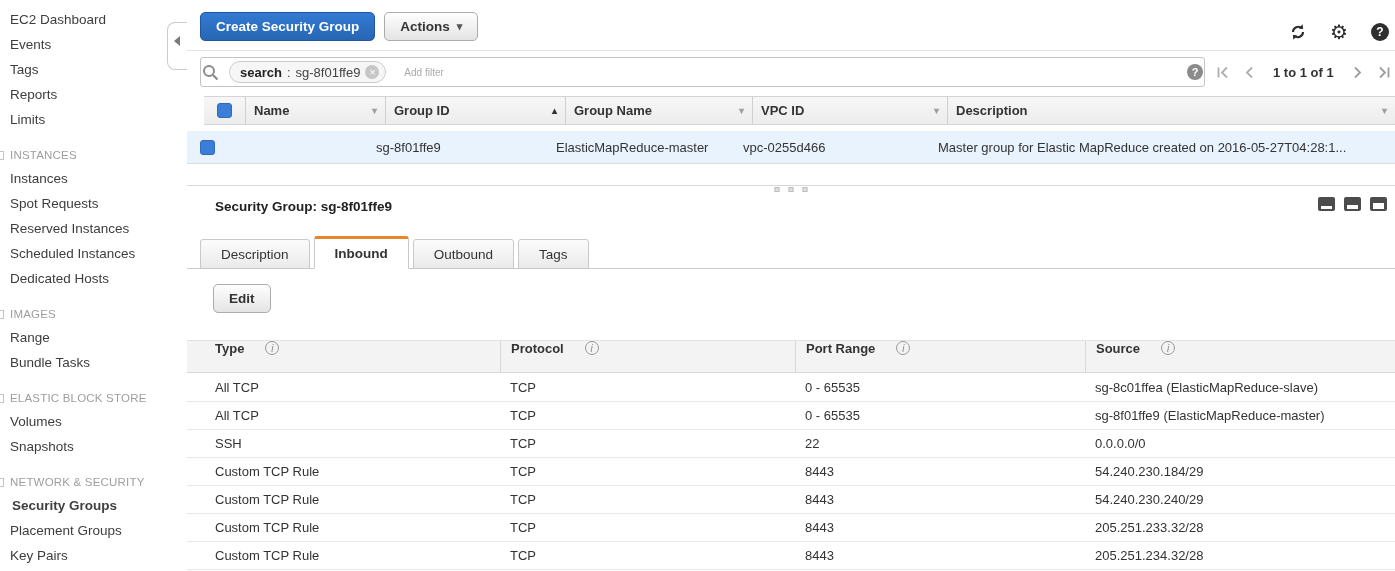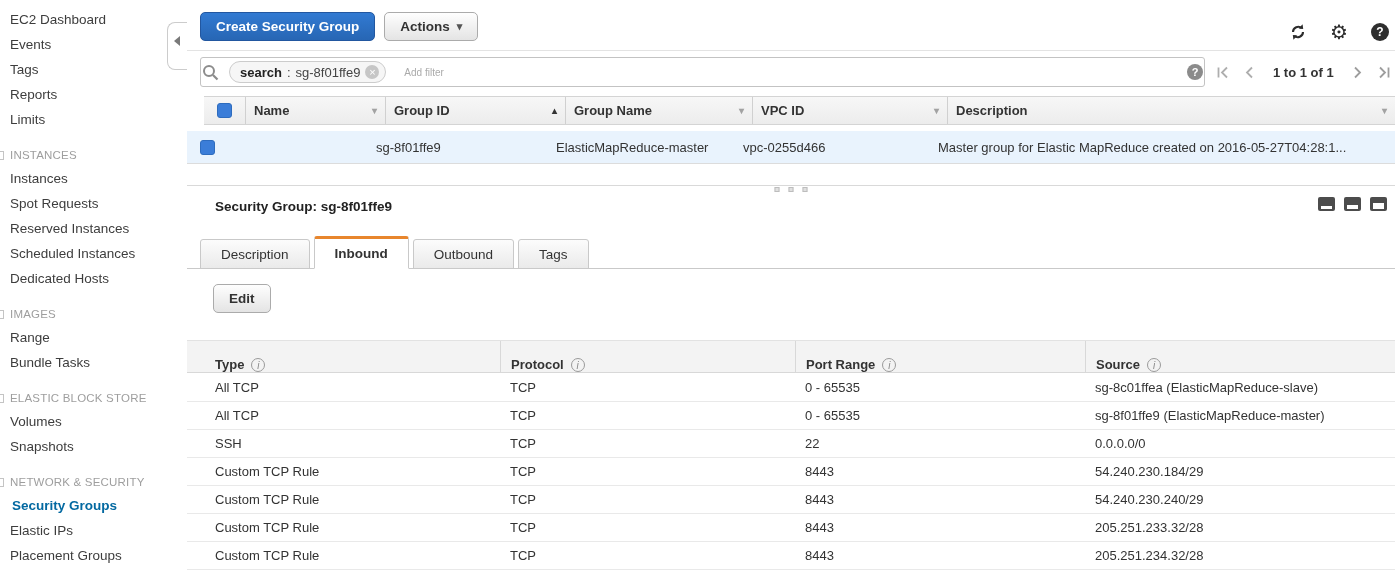--- a/index.html
+++ b/index.html
@@ -5,21 +5,21 @@
   * { margin:0; padding:0; box-sizing:border-box; }
   html,body { width:1395px; height:571px; overflow:hidden; background:#fff;
     font-family:"Liberation Sans", sans-serif; color:#333; }
   .app { position:relative; width:1395px; height:571px; }
 
   
   .sidebar { position:absolute; left:0; top:0; width:202px; height:571px;
     background:#fff; border-right:1px solid #d9d9d9; padding-top:7px; }
   .side-item { font-size:13.5px; line-height:25px; padding-left:10px; color:#3d3d3d;
     white-space:nowrap; cursor:pointer; }
-  .side-item.selected { font-weight:bold; color:#0369a1; padding-left:12px; }
+  .side-item.selected { font-weight:bold; color:#404040; padding-left:12px; }
   .side-section { position:relative; font-size:11.5px; line-height:22px; margin-top:12px;
     padding-left:10px; color:#9e9e9e; letter-spacing:.2px; white-space:nowrap; cursor:pointer; }
   .sec-mark { position:absolute; left:0; top:7px; width:4px; height:9px;
     border:1px solid #c4c4c4; border-left:none; background:#fff; }
 
   
   .content { position:absolute; left:187px; top:0; width:1208px; height:571px; background:#fff; }
 
   .collapse-tab { position:absolute; left:-20px; top:22px; width:20px; height:48px;
     background:#fff; border:1px solid #ccc; border-right:none; border-radius:8px 0 0 8px;
@@ -102,21 +102,21 @@
     border-radius:3px 3px 0 0; margin-bottom:-1px; cursor:pointer; white-space:nowrap; }
   .tab.active { height:33px; background:#fff; border-top:3px solid #e8862d; border-bottom:1px solid #fff;
     font-weight:bold; }
 
   .edit-btn { position:absolute; left:26px; top:284px; }
 
   
   .rtable-head { position:absolute; left:0; right:0; top:340px; height:33px;
     background:#f3f3f3; border-top:1px solid #e2e2e2; border-bottom:1px solid #d8d8d8;
     display:grid; grid-template-columns:313px 295px 290px 1fr; }
-  .rhcell { display:flex; align-items:flex-end; gap:7px; font-size:13px; font-weight:bold; color:#333;
+  .rhcell { display:flex; align-items:flex-start; gap:21px; font-size:13px; font-weight:bold; color:#333;
     padding-left:10px; border-left:1px solid #d8d8d8; white-space:nowrap; }
   .rhcell:first-child { padding-left:28px; border-left:none; }
   .info-i { width:14px; height:14px; border-radius:50%; border:1px solid #9a9a9a; color:#8a8a8a;
     font-size:10px; font-weight:normal; font-style:italic; display:flex; align-items:center;
     justify-content:center; cursor:pointer; }
   .rrow { position:absolute; left:0; right:0; height:28px; border-bottom:1px solid #e9e9e9;
     display:grid; grid-template-columns:313px 295px 290px 1fr; background:#fff; }
   .rcell { display:flex; align-items:center; font-size:13px; color:#333; padding-left:10px;
     white-space:nowrap; overflow:hidden; }
   .rcell:first-child { padding-left:28px; }
@@ -157,21 +157,20 @@
       <span>ELASTIC BLOCK STORE</span>
     </div>
     <div class="side-item">Volumes</div>
     <div class="side-item">Snapshots</div>
 
     <div class="side-section">
       <span class="sec-mark"></span>
       <span>NETWORK &amp; SECURITY</span>
     </div>
     <div class="side-item selected">Security Groups</div>
-    <div class="side-item">Elastic IPs</div>
     <div class="side-item">Placement Groups</div>
     <div class="side-item">Key Pairs</div>
   </nav>
 
   <main class="content">
 
     <div class="collapse-tab">
       <span class="tri-left"></span>
     </div>
 

